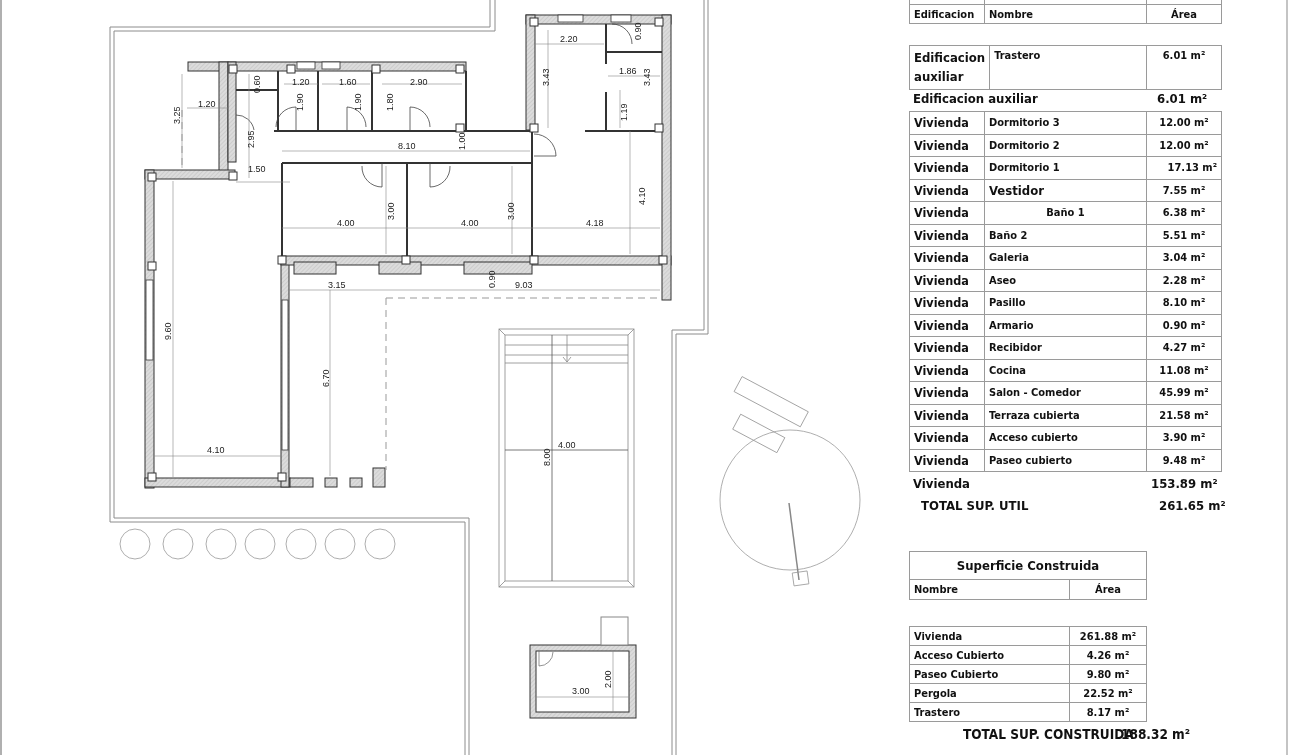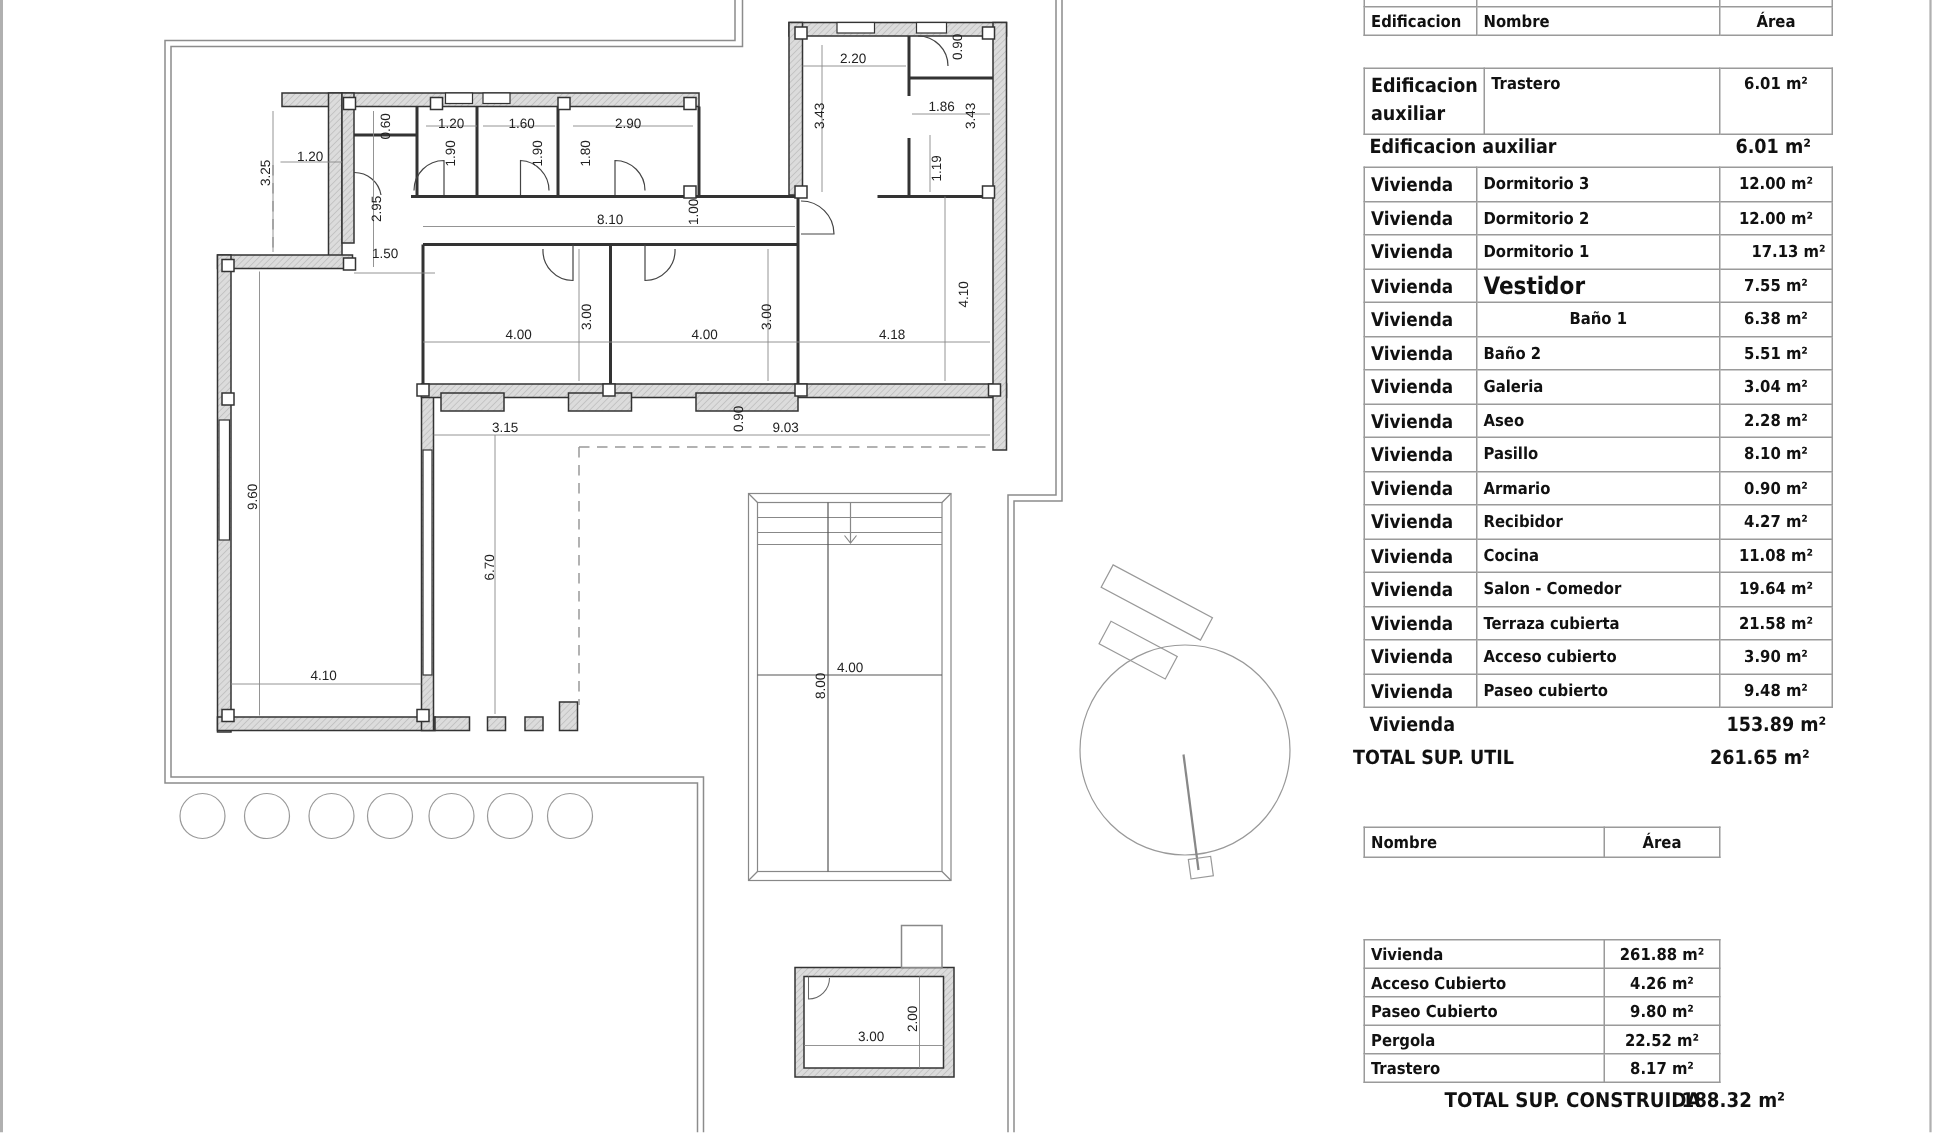--- a/index.html
+++ b/index.html
@@ -303,21 +303,21 @@
         <td style="height: 21.5px; font-size: 11px;">Dormitorio 2</td>
         <td class="area c3" style="height: 21.5px; font-size: 11px; text-align: center; width: 66px;">12.00 m²</td>
       </tr>
       <tr>
         <td class="grp c1" style="height: 21.5px; font-size: 12.5px; width: 66px;">Vivienda</td>
         <td style="height: 21.5px; font-size: 11px;">Dormitorio 1</td>
         <td class="area c3" style="height: 21.5px; font-size: 11px; text-align: right; width: 66px;">17.13 m²</td>
       </tr>
       <tr>
         <td class="grp c1" style="height: 21.5px; font-size: 12.5px; width: 66px;">Vivienda</td>
-        <td style="height: 21.5px; font-size: 16px;">Vestidor</td>
+        <td style="height: 21.5px; font-size: 13px;">Vestidor</td>
         <td class="area c3" style="height: 21.5px; font-size: 11px; text-align: center; width: 66px;">7.55 m²</td>
       </tr>
       <tr>
         <td class="grp c1" style="height: 21.5px; font-size: 12.5px; width: 66px;">Vivienda</td>
         <td style="height: 21.5px; font-size: 11px; text-align: center;">Baño 1</td>
         <td class="area c3" style="height: 21.5px; font-size: 11px; text-align: center; width: 66px;">6.38 m²</td>
       </tr>
       <tr>
         <td class="grp c1" style="height: 21.5px; font-size: 12.5px; width: 66px;">Vivienda</td>
         <td style="height: 21.5px; font-size: 11px;">Baño 2</td>
@@ -349,21 +349,21 @@
         <td class="area c3" style="height: 21.5px; font-size: 11px; text-align: center; width: 66px;">4.27 m²</td>
       </tr>
       <tr>
         <td class="grp c1" style="height: 21.5px; font-size: 12.5px; width: 66px;">Vivienda</td>
         <td style="height: 21.5px; font-size: 11px;">Cocina</td>
         <td class="area c3" style="height: 21.5px; font-size: 11px; text-align: center; width: 66px;">11.08 m²</td>
       </tr>
       <tr>
         <td class="grp c1" style="height: 21.5px; font-size: 12.5px; width: 66px;">Vivienda</td>
         <td style="height: 21.5px; font-size: 11px;">Salon - Comedor</td>
-        <td class="area c3" style="height: 21.5px; font-size: 11px; text-align: center; width: 66px;">19.64 m²</td>
+        <td class="area c3" style="height: 21.5px; font-size: 11px; text-align: center; width: 66px;">45.99 m²</td>
       </tr>
       <tr>
         <td class="grp c1" style="height: 21.5px; font-size: 12.5px; width: 66px;">Vivienda</td>
         <td style="height: 21.5px; font-size: 11px;">Terraza cubierta</td>
         <td class="area c3" style="height: 21.5px; font-size: 11px; text-align: center; width: 66px;">21.58 m²</td>
       </tr>
       <tr>
         <td class="grp c1" style="height: 21.5px; font-size: 12.5px; width: 66px;">Vivienda</td>
         <td style="height: 21.5px; font-size: 11px;">Acceso cubierto</td>
         <td class="area c3" style="height: 21.5px; font-size: 11px; text-align: center; width: 66px;">3.90 m²</td>
@@ -373,27 +373,30 @@
         <td style="height: 21.5px; font-size: 11px;">Paseo cubierto</td>
         <td class="area c3" style="height: 21.5px; font-size: 11px; text-align: center; width: 66px;">9.48 m²</td>
       </tr>
     </tbody>
 </table>
 
 <div class="sumline tbl-font" style="left:913px;top:476px;width:310px">
   <span>Vivienda</span>
   <span class="v" style="left:238px">153.89 m²</span>
 </div>
-<div class="sumline tbl-font" style="left:902px;top:498px;width:310px">
+<div class="sumline tbl-font" style="left:921px;top:498px;width:310px">
   <span>TOTAL SUP. UTIL</span>
   <span class="v" style="left:238px">261.65 m²</span>
 </div>
 
 <table id="cons-title" class="tbl tbl-font">
   <tbody>
+      <tr>
+        <td colspan="2">Superficie Construida</td>
+      </tr>
   <tr>
     <td class="sub">Nombre</td>
     <td class="sub r" style="width:68px">Área</td>
   </tr>
 </tbody>
   </table>
 
 <table id="cons" class="tbl tbl-font">
   <tbody id="cons-body">
       <tr>

